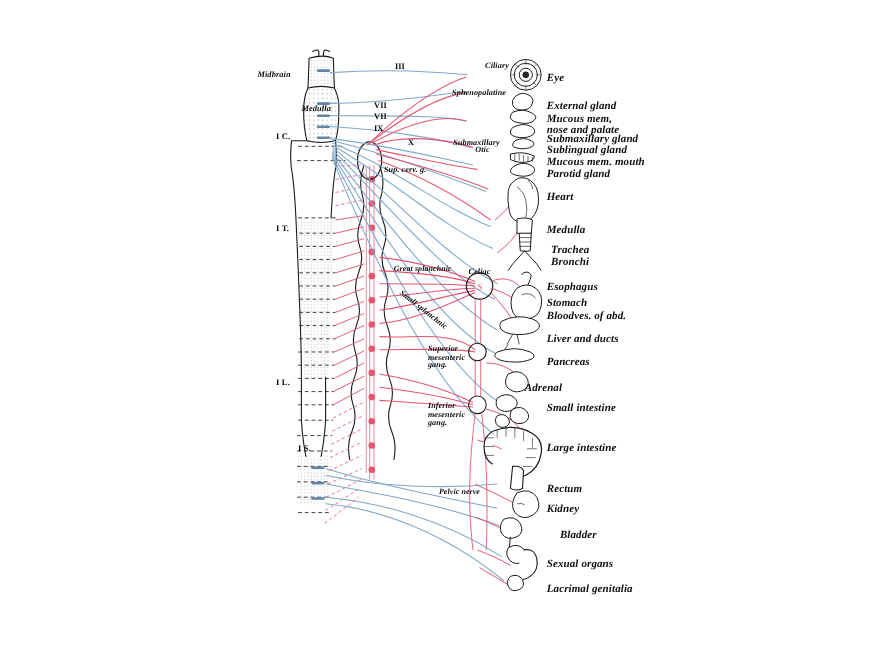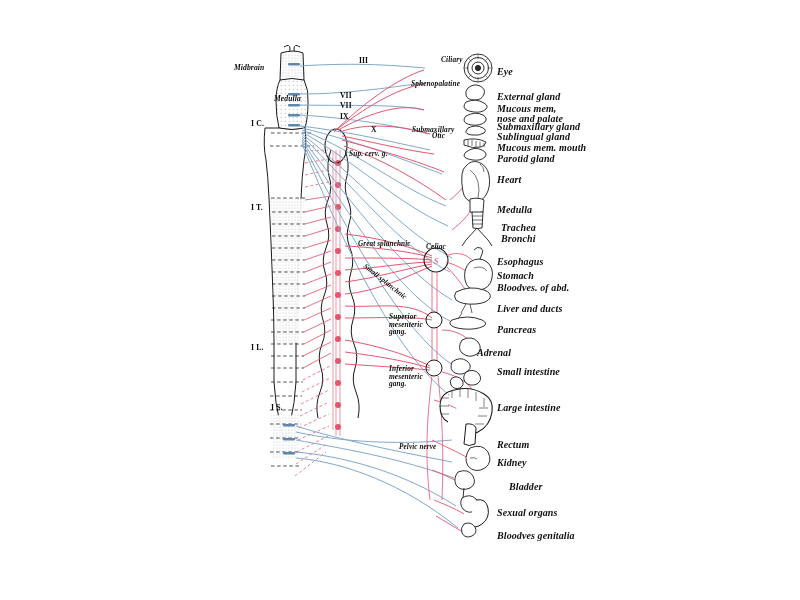--- a/index.html
+++ b/index.html
@@ -388,16 +388,16 @@
       <div class="lbl lbl-right" style="left: 497px; top: 283px; text-align: center;">Bloodves. of abd.</div>
       <div class="lbl lbl-right" style="left: 497px; top: 304px;">Liver and ducts</div>
       <div class="lbl lbl-right" style="left: 497px; top: 325px;">Pancreas</div>
       <div class="lbl lbl-right" style="left: 477px; top: 348px;">Adrenal</div>
       <div class="lbl lbl-right" style="left: 497px; top: 367px;">Small intestine</div>
       <div class="lbl lbl-right" style="left: 497px; top: 403px;">Large intestine</div>
       <div class="lbl lbl-right" style="left: 497px; top: 440px;">Rectum</div>
       <div class="lbl lbl-right" style="left: 497px; top: 458px;">Kidney</div>
       <div class="lbl lbl-right" style="left: 509px; top: 482px;">Bladder</div>
       <div class="lbl lbl-right" style="left: 497px; top: 508px;">Sexual organs</div>
-      <div class="lbl lbl-right" style="left: 497px; top: 531px;">Bloodves genitalia</div>
+      <div class="lbl lbl-right" style="left: 497px; top: 531px;">Lacrimal genitalia</div>
     </div>
 
 </div>
 
 </body></html>

